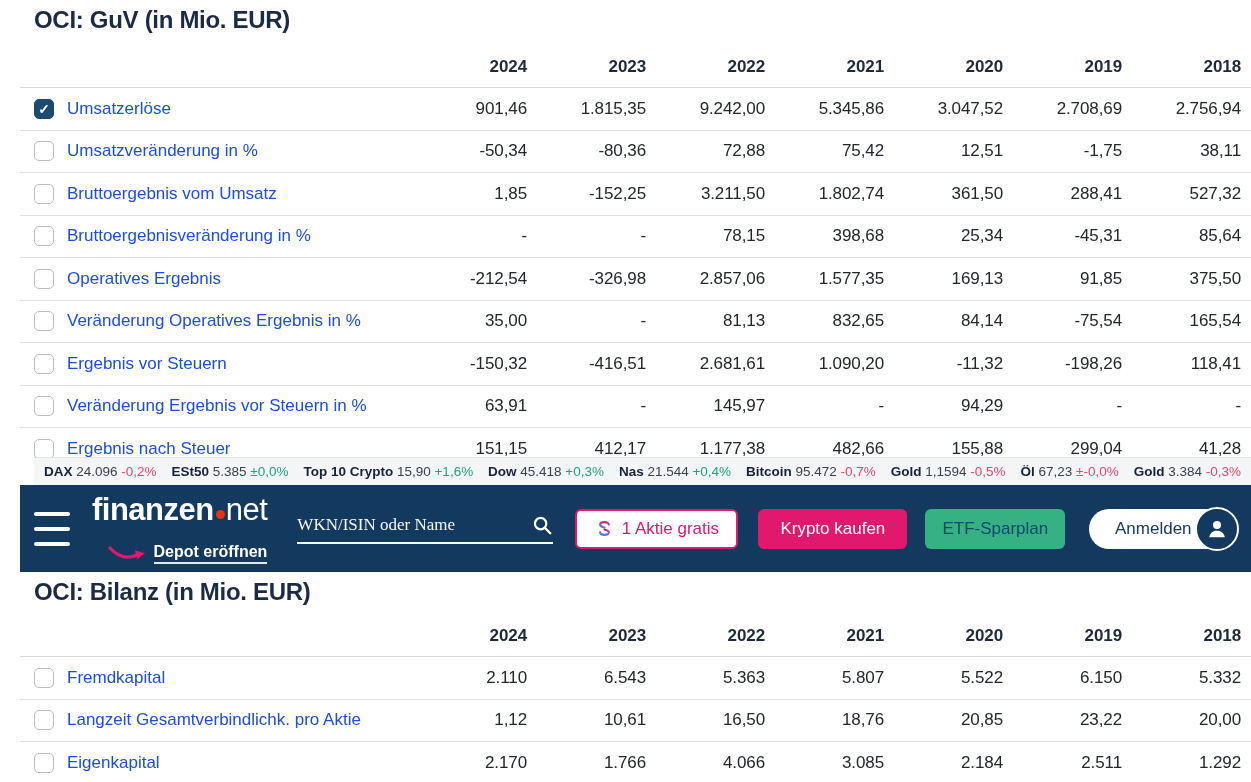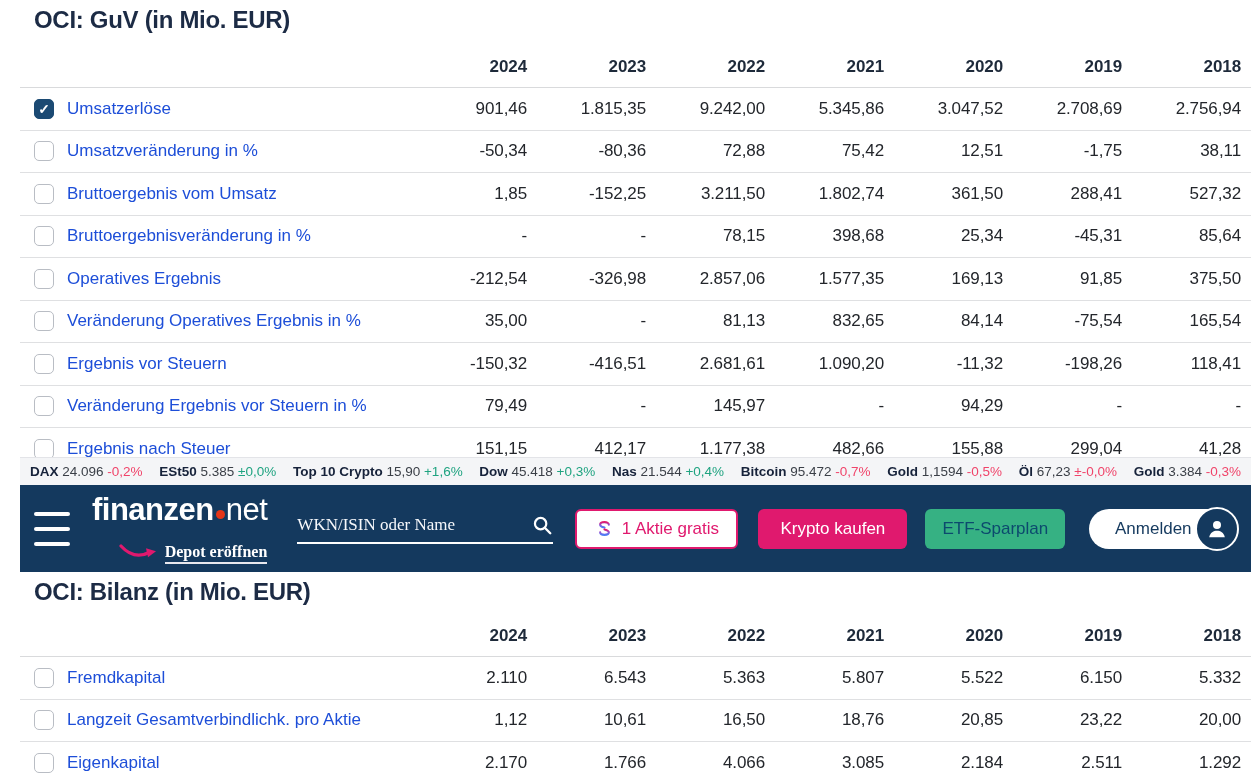--- a/index.html
+++ b/index.html
@@ -22,39 +22,39 @@
   .trow { height:42.5px; border-bottom:1px solid #dfe0e2; }
   .cb { width:20px; height:20px; border:1px solid #b9bdc4; border-radius:5px; background:#fff;
     display:inline-flex; align-items:center; justify-content:center; flex:none; cursor:pointer; }
   .cb.checked { background:#1b4a73; border-color:#1b4a73; }
   .chk { color:#fff; font-size:14px; font-weight:700; line-height:1; }
   .lab { margin-left:13px; font-size:17px; color:#1d4ed8; white-space:nowrap; overflow:hidden; }
 
   
   .ticker { height:28px; background:#f4f5f7; border-top:1px solid #e3e4e8;
     display:flex; align-items:center; justify-content:space-between; padding:0 10px;
-    font-size:13.5px; white-space:nowrap; }
+    font-size:13.5px; white-space:nowrap;margin-left:14px; }
   .titem { cursor:pointer; }
   .tname { font-weight:700; color:#16223a; }
   .tval { color:#3a3f47; }
   .tchg.up { color:#1fa380; }
   .tchg.down { color:#f0446a; }
 
   
   .nav { height:87px; background:#14395e; display:flex; align-items:center; padding:0 10px; }
   .burger { width:40px; height:34px; display:flex; flex-direction:column; justify-content:space-between;
     cursor:pointer; flex:none; margin-left:4px; }
   .burger span { display:block; width:36px; height:4px; background:#fff; border-radius:2px; }
   .logo { margin-left:18px; flex:none; cursor:pointer; display:flex; flex-direction:column; align-items:flex-end; }
   .logo-line1 { font-size:31px; line-height:1; color:#fff; letter-spacing:-0.5px; }
   .logo-fin { font-weight:800; }
   .logo-dot { display:inline-block; width:9px; height:9px; background:#e53517; border-radius:50%;
     margin:0 1px 1px 2px; }
   .logo-net { font-weight:300; }
-  .logo-line2 { display:flex; margin-top:18px;font-family:Liberation Serif, serif; }
+  .logo-line2 { display:flex; align-items:center; margin-top:18px; }
   .logo-arrow { width:42px; height:16px; margin-right:4px; }
   .depot { color:#fff; font-size:16px; font-weight:700; border-bottom:2px solid #e8e8ee; padding-bottom:1px; }
 
   .search { margin-left:30px; width:256px; flex:none; display:flex; align-items:center;
     border-bottom:2px solid #fff; padding-bottom:6px; }
   .search input { flex:1; background:transparent; border:none; outline:none; color:#f97316;
     font-size:17px; font-family:Liberation Serif, serif; }
   .search input::placeholder { color:#fbfcff; opacity:0.98; }
   .search-icon { width:22px; height:22px; flex:none; cursor:pointer; }
 
@@ -180,21 +180,21 @@
           <div class="num">1.090,20</div>
           <div class="num">-11,32</div>
           <div class="num">-198,26</div>
           <div class="num">118,41</div>
         </div>
         <div class="trow">
           <div class="lbl">
             <span class="cb"></span>
             <span class="lab">Veränderung Ergebnis vor Steuern in %</span>
           </div>
-          <div class="num">79,49</div>
+          <div class="num">63,91</div>
           <div class="num">-</div>
           <div class="num">145,97</div>
           <div class="num">-</div>
           <div class="num">94,29</div>
           <div class="num">-</div>
           <div class="num">-</div>
         </div>
         <div class="trow">
           <div class="lbl">
             <span class="cb"></span>

